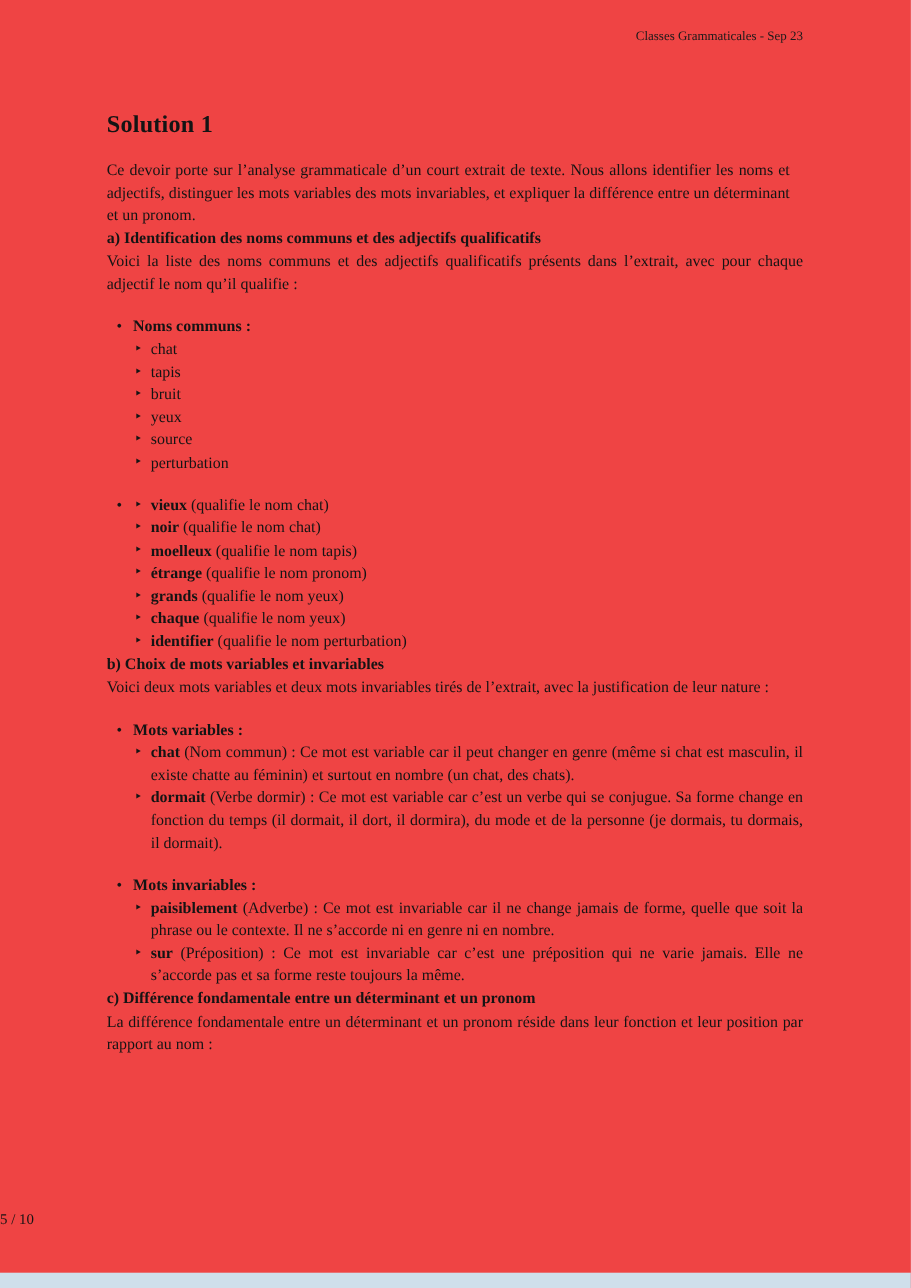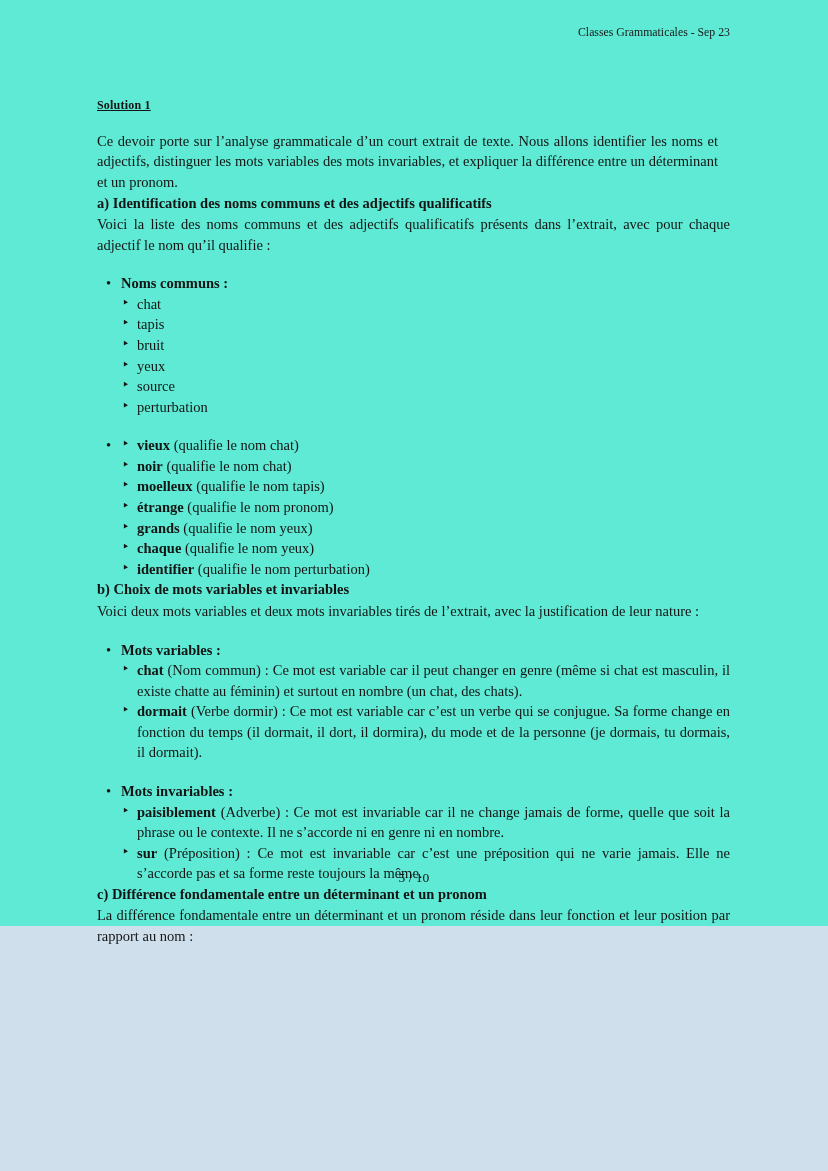--- a/index.html
+++ b/index.html
@@ -5,39 +5,38 @@
   html, body { margin: 0; padding: 0; }
   body {
     width: 828px;
     height: 1171px;
     background: #cfdfeb;
     font-family: "Liberation Serif", "DejaVu Serif", serif;
   }
   .page {
     position: relative;
     width: 828px;
-    height: 926px;
-    background: #5eead4;
+    height: 1157px;
+    background: #ef4444;
     box-sizing: border-box;
     padding: 24px 98px 0 97px;
     color: #141414;
     font-size: 14.5px;
     line-height: 1.42;
   }
   .doc-header {
     text-align: right;
     font-size: 11.8px;
     color: #1a1a1a;
   }
   .title {
-    font-size: 12px;
+    font-size: 22px;
     font-weight: bold;
     margin: 56px 0 0 0;
     letter-spacing: 0.2px;
-    text-decoration: underline;
   }
   .intro {
     margin: 17px 12px 0 0;
     text-align: justify;
   }
   .sec-heading {
     font-size: 14.5px;
     font-weight: bold;
     margin: 0 0 0 0;
   }
@@ -49,21 +48,21 @@
   ul.group { margin-top: 18px; }
   .li1 { position: relative; padding-left: 24px; }
   .b1 { position: absolute; left: 9px; top: 0; }
   .l2 { margin-left: -24px; margin-top: 0; }
   .li2 { position: relative; padding-left: 40px; text-align: justify; }
   .b2 { position: absolute; left: 25px; top: 1px; font-size: 12.5px; }
   .doc-footer {
     position: absolute;
     left: 0; right: 0;
     bottom: 39px;
-    text-align: center;
+    text-align: left;
     font-size: 13.5px;
     margin-top: 43px;
   }
 </style>
 </head>
 <body>
 
 <div class="page">
 
   <div class="doc-header">Classes Grammaticales - Sep 23</div>

